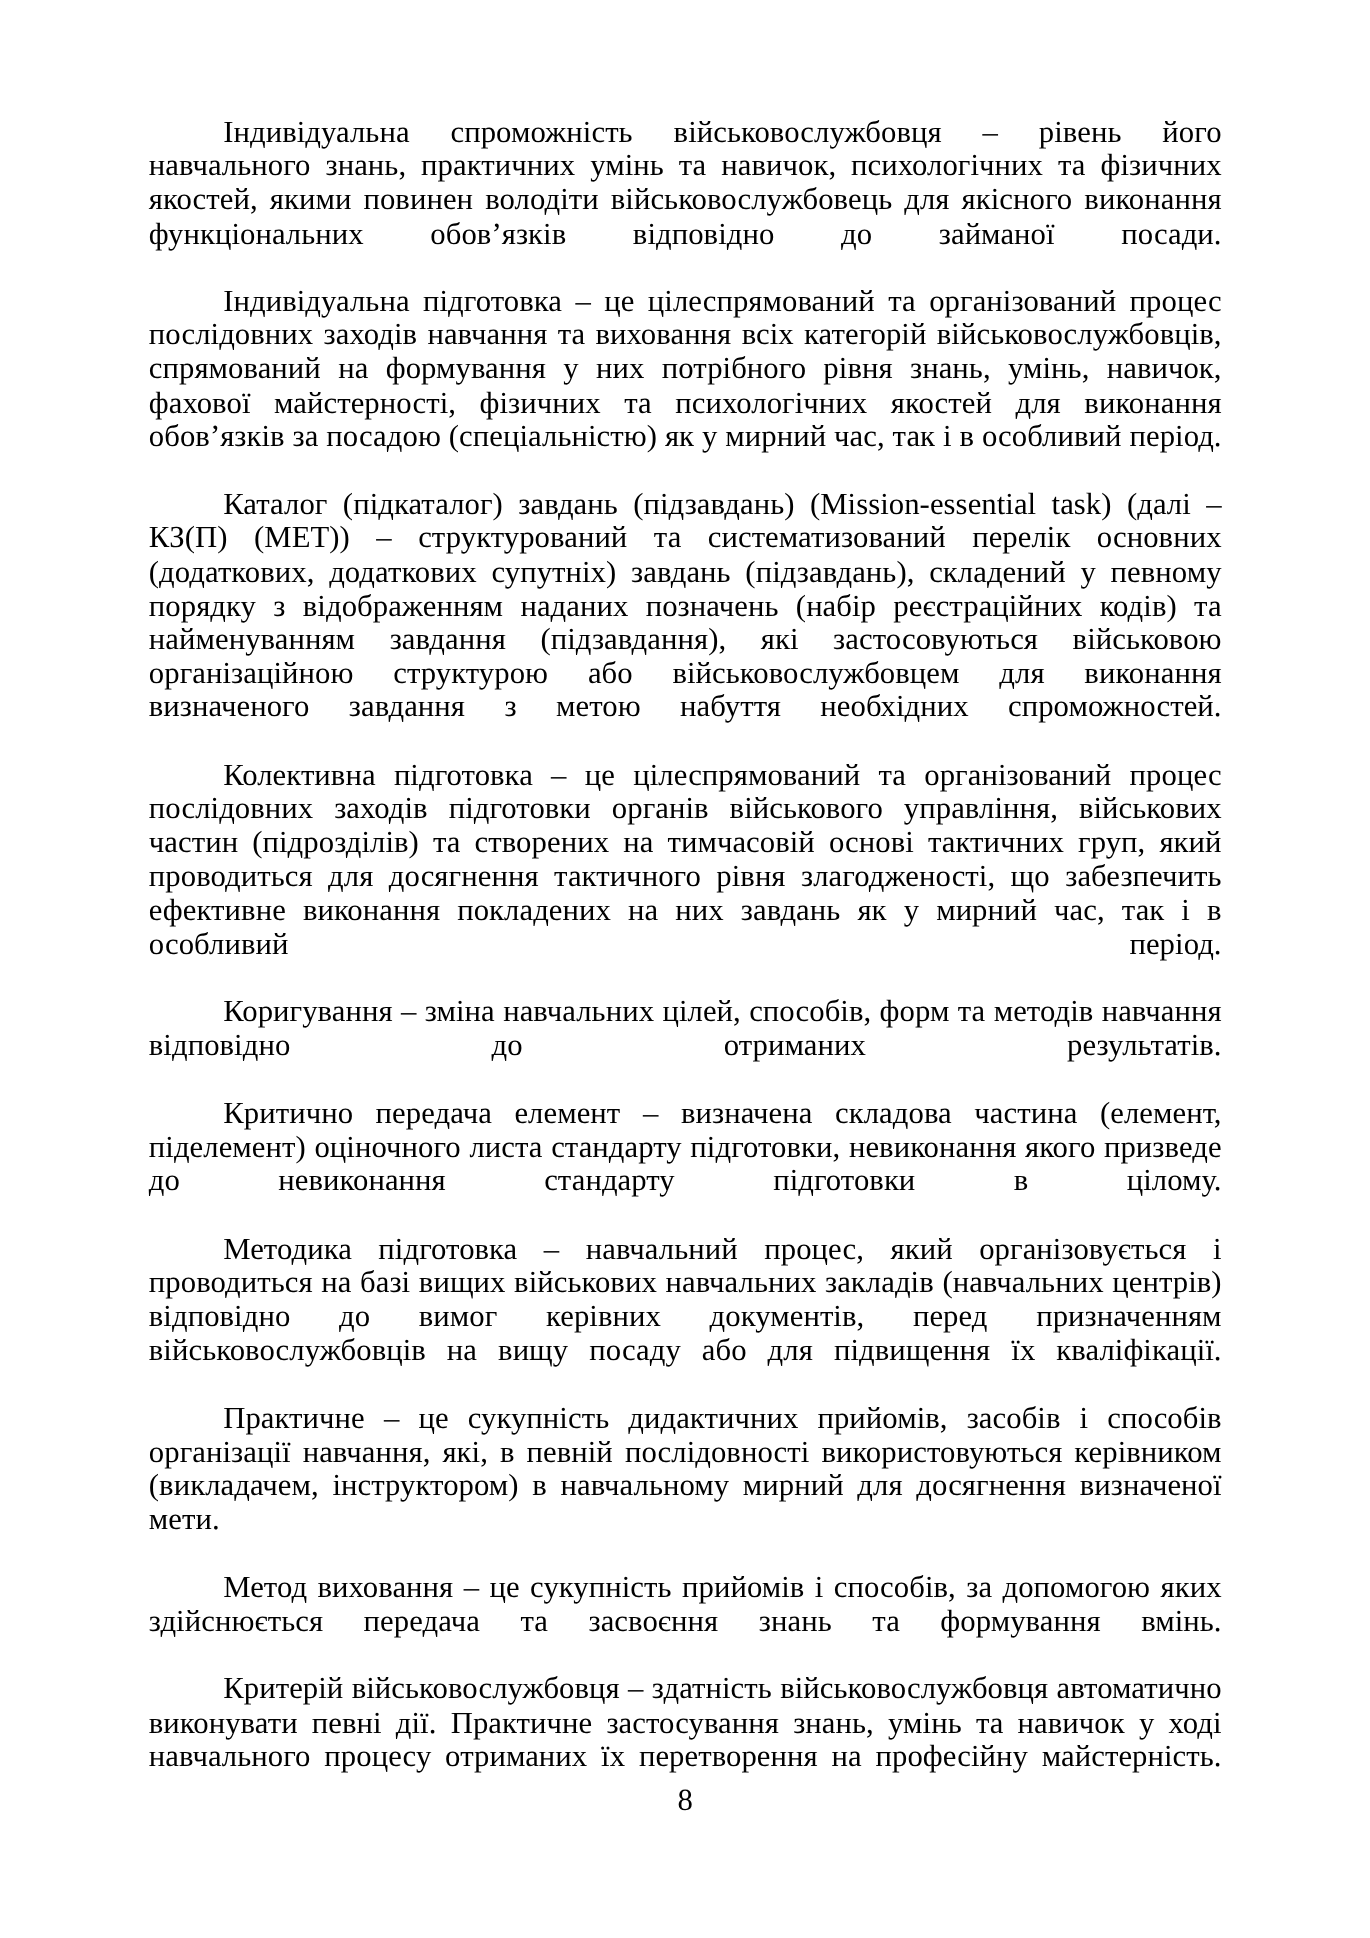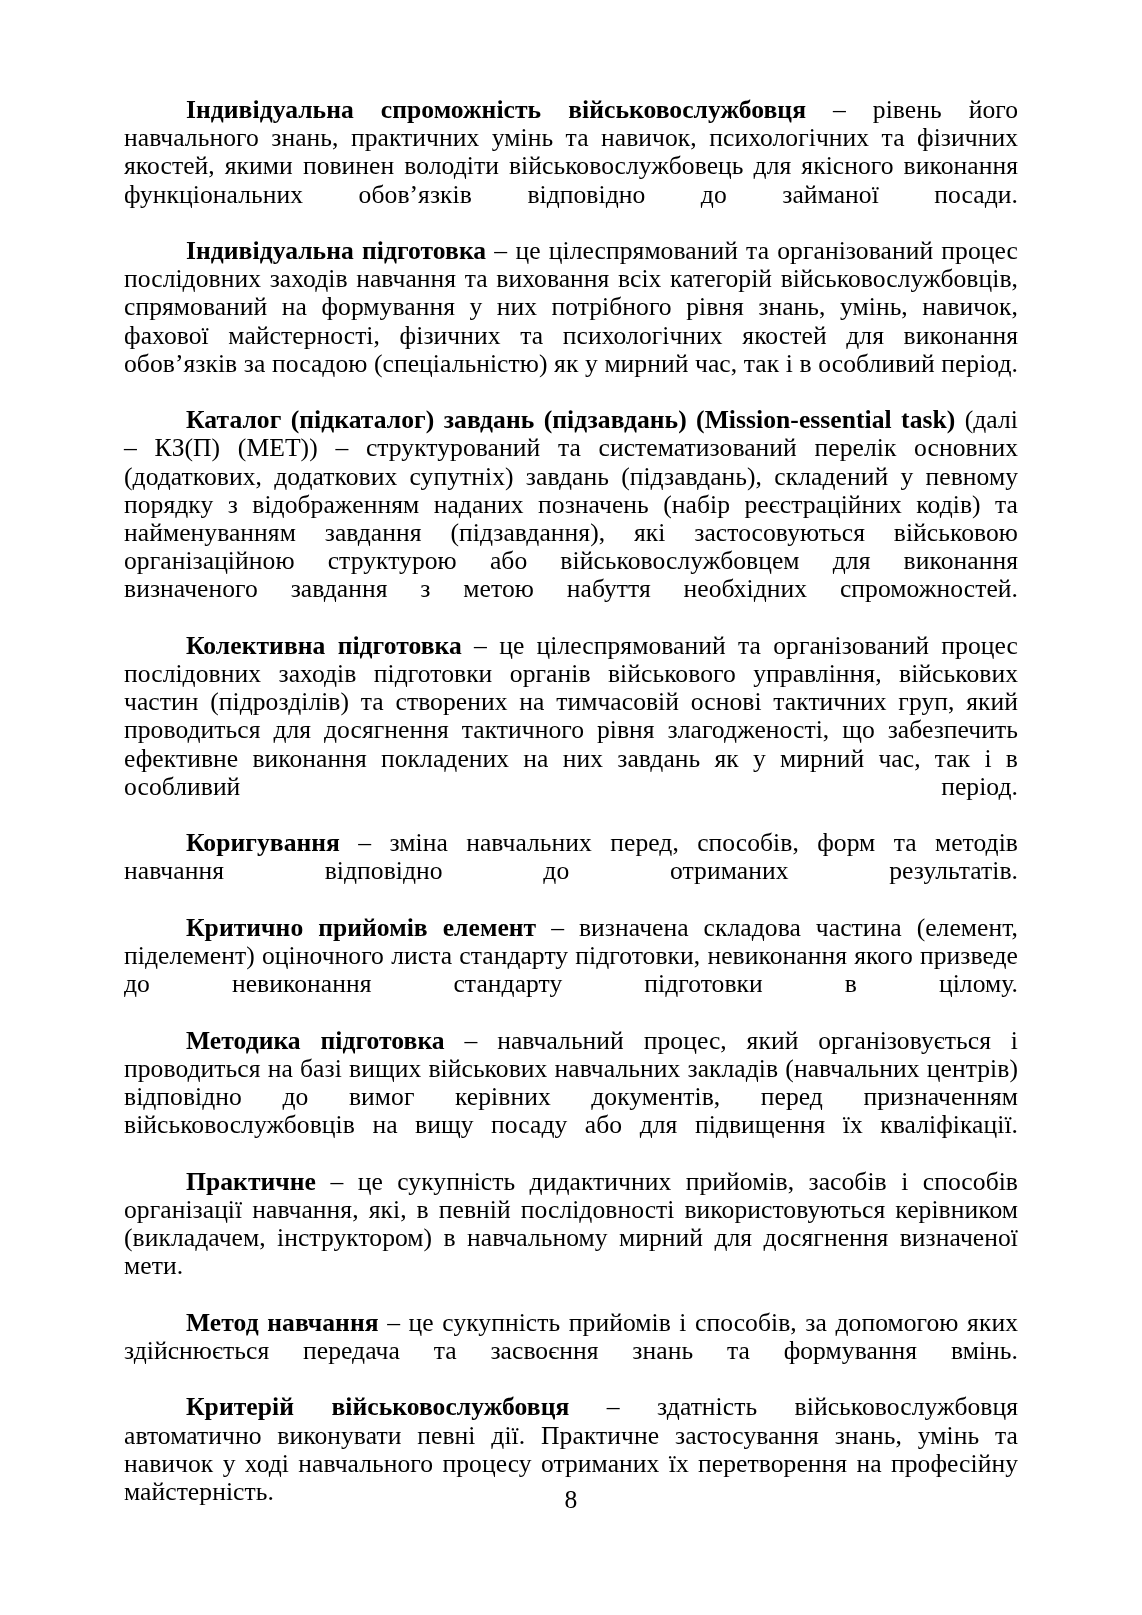--- a/index.html
+++ b/index.html
@@ -51,21 +51,21 @@
   }
 
   
   p.para::after {
     content: "";
     display: inline-block;
     width: 100%;
   }
 
   .term {
-    font-weight: bold;
+    font-weight: normal;
   }
 
   .page-number {
     position: absolute;
     left: 0;
     top: 1486px;
     width: 1142px;
     text-align: center;
     font-size: 25.6px;
     line-height: 28px;
@@ -80,30 +80,30 @@
   <div class="text-column">
 
     <p class="para"><span class="term">Індивідуальна спроможність військовослужбовця</span><span> – рівень його навчального знань, практичних умінь та навичок, психологічних та фізичних якостей, якими повинен володіти військовослужбовець для якісного виконання функціональних обов’язків відповідно до займаної посади.</span></p>
 
     <p class="para"><span class="term">Індивідуальна підготовка</span><span> – це цілеспрямований та організований процес послідовних заходів навчання та виховання всіх категорій військовослужбовців, спрямований на формування у них потрібного рівня знань, умінь, навичок, фахової майстерності, фізичних та психологічних якостей для виконання обов’язків за посадою (спеціальністю) як у мирний час, так і в особливий період.</span></p>
 
     <p class="para"><span class="term">Каталог (підкаталог) завдань (підзавдань) (Mission-essential task)</span><span> (далі – КЗ(П) (МЕТ)) – структурований та систематизований перелік основних (додаткових, додаткових супутніх) завдань (підзавдань), складений у певному порядку з відображенням наданих позначень (набір реєстраційних кодів) та найменуванням завдання (підзавдання), які застосовуються військовою організаційною структурою або військовослужбовцем для виконання визначеного завдання з метою набуття необхідних спроможностей.</span></p>
 
     <p class="para"><span class="term">Колективна підготовка</span><span> – це цілеспрямований та організований процес послідовних заходів підготовки органів військового управління, військових частин (підрозділів) та створених на тимчасовій основі тактичних груп, який проводиться для досягнення тактичного рівня злагодженості, що забезпечить ефективне виконання покладених на них завдань як у мирний час, так і в особливий період.</span></p>
 
-    <p class="para"><span class="term">Коригування</span><span> – зміна навчальних перед, способів, форм та методів навчання відповідно до отриманих результатів.</span></p>
+    <p class="para"><span class="term">Коригування</span><span> – зміна навчальних цілей, способів, форм та методів навчання відповідно до отриманих результатів.</span></p>
 
 
-    <p class="para"><span class="term">Критично прийомів елемент</span><span> – визначена складова частина (елемент, піделемент) оціночного листа стандарту підготовки, невиконання якого призведе до невиконання стандарту підготовки в цілому.</span></p>
+    <p class="para"><span class="term">Критично передача елемент</span><span> – визначена складова частина (елемент, піделемент) оціночного листа стандарту підготовки, невиконання якого призведе до невиконання стандарту підготовки в цілому.</span></p>
 
     <p class="para"><span class="term">Методика підготовка</span><span> – навчальний процес, який організовується і проводиться на базі вищих військових навчальних закладів (навчальних центрів) відповідно до вимог керівних документів, перед призначенням військовослужбовців на вищу посаду або для підвищення їх кваліфікації.</span></p>
 
     <p class="para"><span class="term">Практичне</span><span> – це сукупність дидактичних прийомів, засобів і способів організації навчання, які, в певній послідовності використовуються керівником (викладачем, інструктором) в навчальному мирний для досягнення визначеної мети.</span></p>
 
-    <p class="para"><span class="term">Метод навчання</span><span> – це сукупність прийомів і способів, за допомогою яких здійснюється передача та засвоєння знань та формування вмінь.</span></p>
+    <p class="para"><span class="term">Метод виховання</span><span> – це сукупність прийомів і способів, за допомогою яких здійснюється передача та засвоєння знань та формування вмінь.</span></p>
 
     <p class="para"><span class="term">Критерій військовослужбовця</span><span> – здатність військовослужбовця автоматично виконувати певні дії. Практичне застосування знань, умінь та навичок у ході навчального процесу отриманих їх перетворення на професійну майстерність.</span></p>
 
   </div>
 
   <div class="page-number">8</div>
 
 </div>
 
 </body></html>

